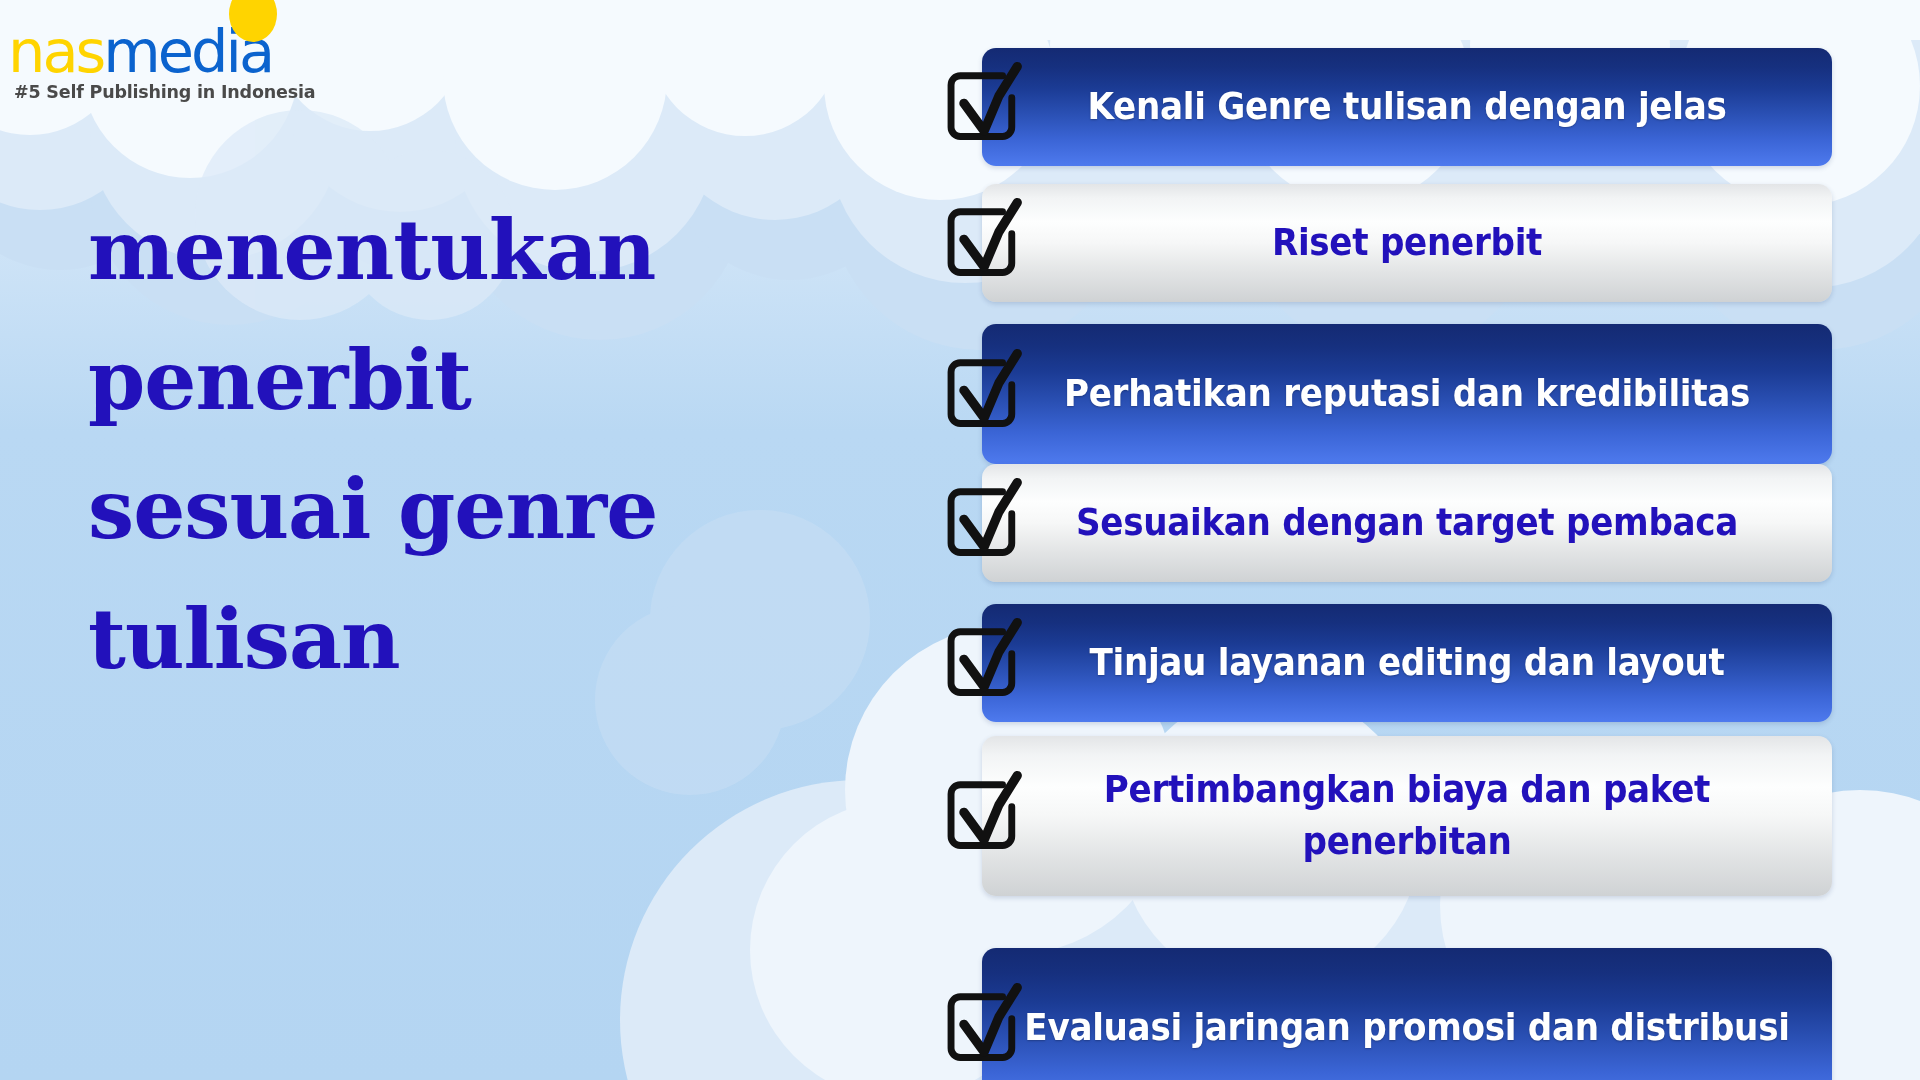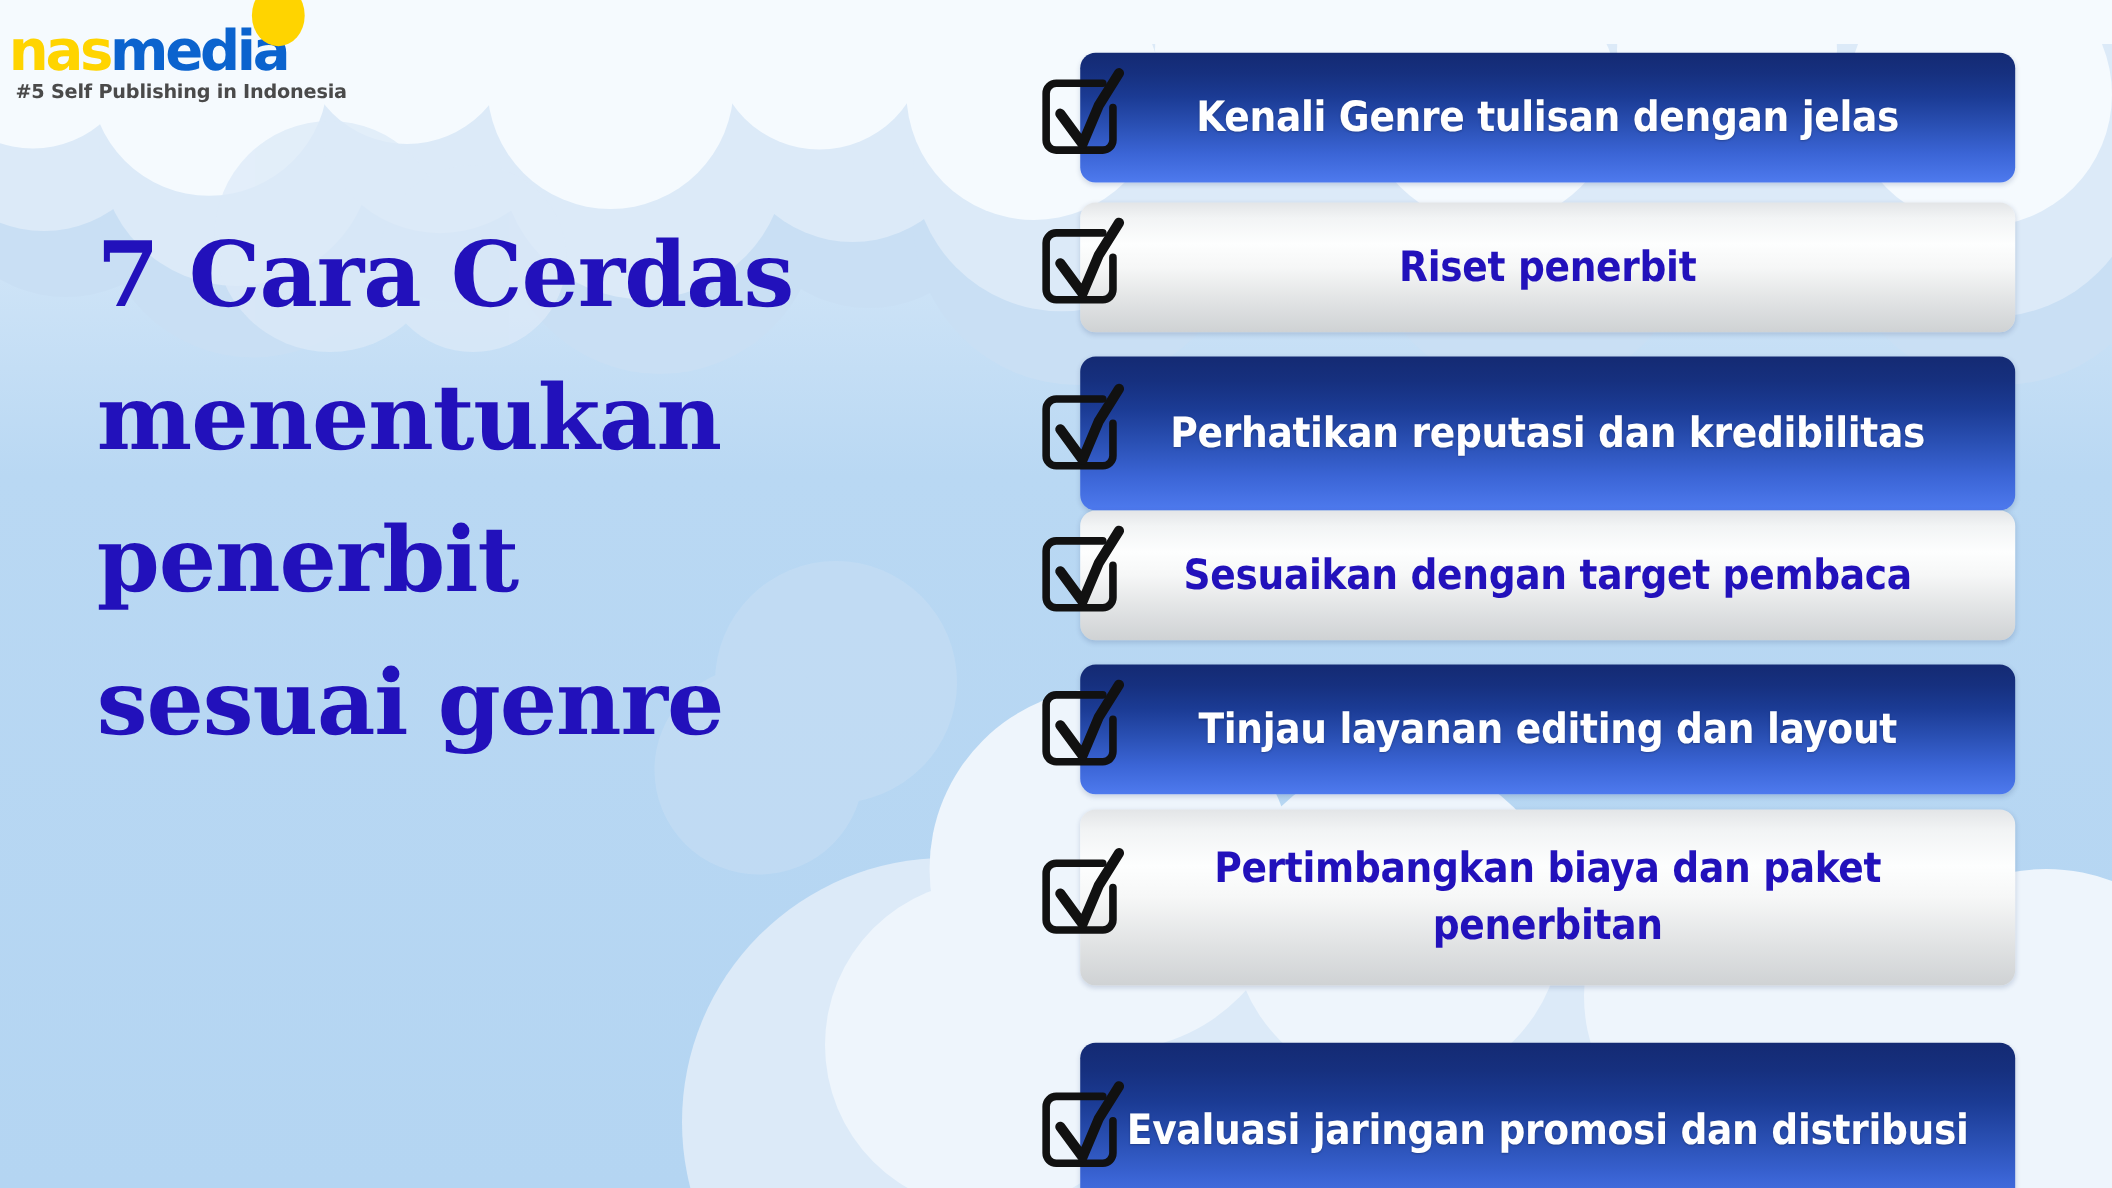--- a/index.html
+++ b/index.html
@@ -28,22 +28,22 @@
   #logo-block {
     position: absolute;
     left: 8px;
     top: 22px;
     z-index: 5;
     width: 300px;
   }
   #logo-wordmark {
     position: relative;
     font-family: "DejaVu Sans", sans-serif;
-    font-weight: 700;
-    font-size: 51px;
+    font-weight: 400;
+    font-size: 59px;
     line-height: 1;
     letter-spacing: -3px;
     white-space: nowrap;
   }
   .logo-nas { color: #FFD400; }
   .logo-media { color: #0B63CE; }
   #logo-sun {
     position: absolute;
     left: 221px;
     top: -36px;
@@ -222,24 +222,24 @@
 
   <div id="logo-block">
     <div id="logo-wordmark">
       <span class="logo-nas">nas</span><span class="logo-media">media</span>
       <span id="logo-sun"></span>
     </div>
     <div id="logo-tagline">#5 Self Publishing in Indonesia</div>
   </div>
 
   <div id="headline">
-    <span class="hl-line">7 Cara Cerdas</span>
     <span class="hl-line">menentukan</span>
     <span class="hl-line">penerbit</span>
     <span class="hl-line">sesuai genre</span>
+    <span class="hl-line">tulisan</span>
   </div>
 
   <div id="checklist">
       <div class="check-row" style="top: 48px; height: 118px;">
         <div class="bar bar-dark">
           <span class="bar-text">Kenali Genre tulisan dengan jelas</span>
         </div>
         <span class="check-icon">
 <svg viewBox="0 0 100 100" xmlns="http://www.w3.org/2000/svg">
   <path d="M 68 16 L 22 16 A 10 10 0 0 0 12 26 L 12 72 A 10 10 0 0 0 22 82 L 68 82 A 10 10 0 0 0 78 72 L 78 40" fill="none" stroke="#111111" stroke-width="7.5" stroke-linecap="round" stroke-linejoin="round"></path>

